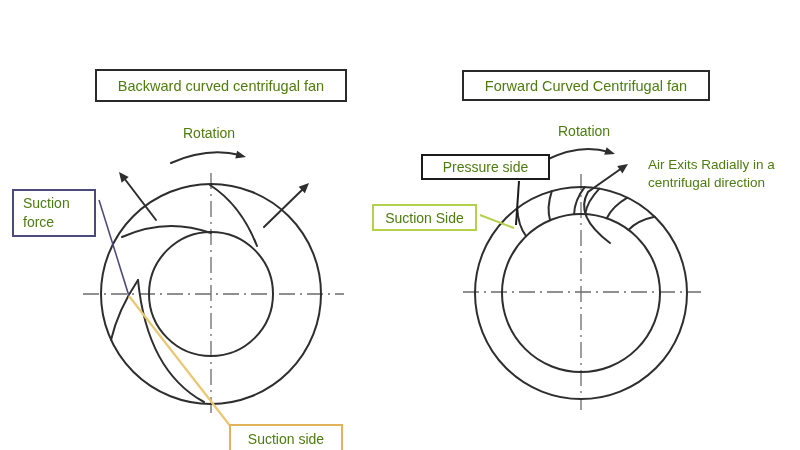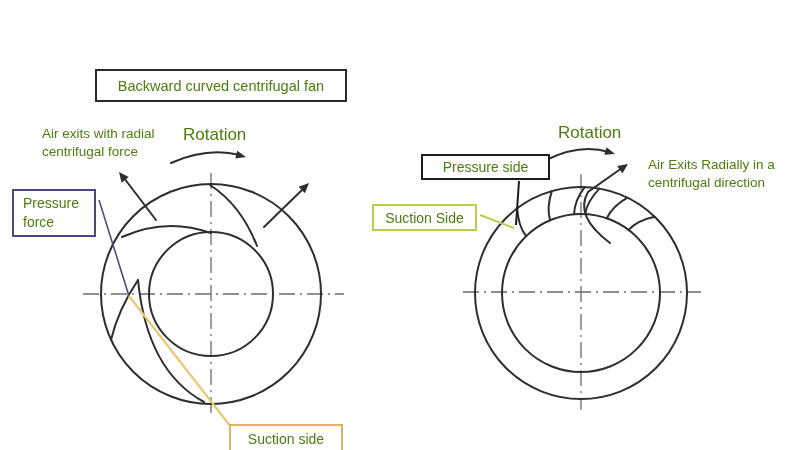--- a/index.html
+++ b/index.html
@@ -11,21 +11,21 @@
   svg.draw{position:absolute;left:0;top:0;}
   .title-box{
     border:2px solid #2a2a2a;background:#ffffff;text-align:center;
     font-size:14.5px;display:flex;align-items:center;justify-content:center;
   }
   .label-box{
     background:#ffffff;font-size:14px;display:flex;align-items:center;justify-content:center;
     box-sizing:border-box;
   }
   .plain-label{font-size:13.5px;line-height:18px;}
-  .rotation-label{font-size:17px;}
+  .rotation-label{font-size:14px;}
   .two-line{flex-direction:column;align-items:flex-start;justify-content:center;
     padding-left:9px;line-height:19px;}
 </style>
 </head>
 <body>
 
 <div class="stage">
 
   <svg class="draw" width="800" height="450" viewBox="0 0 800 450">
 
@@ -73,34 +73,31 @@
     </g>
 
     <line x1="99" y1="156" x2="129" y2="252" stroke-width="1.6" stroke="#4a4a7c"></line>
     <line x1="129" y1="252" x2="231" y2="383" stroke-width="2.2" stroke="#eac873"></line>
     <line x1="519" y1="137" x2="516" y2="181" stroke-width="2" stroke="#1b1b1b"></line>
     <line x1="480" y1="171" x2="514" y2="184" stroke-width="2" stroke="#b4d14b"></line>
   </svg>
 
   <div class="abs title-box" style="left: 95px; top: 25px; width: 248px; height: 29px; border-color: rgb(42, 42, 42);">Backward curved centrifugal fan</div>
 
-  <div class="abs plain-label" style="left:42px;top:81px;">
-    <div>Air exits with radial</div>
-    <div>centrifugal force</div>
-  </div>
 
   <div class="abs rotation-label" style="left:183px;top:81px;">Rotation</div>
 
   <div class="abs label-box two-line" style="left: 12px; top: 145px; width: 84px; height: 48px; border: 2px solid rgb(74, 74, 124);">
-    <div>Pressure</div>
+    <div>Suction</div>
     <div>force</div>
   </div>
 
   <div class="abs label-box" style="left: 229px; top: 380px; width: 114px; height: 29px; border: 2px solid rgb(227, 178, 92);">Suction side</div>
 
+  <div class="abs title-box" style="left: 462px; top: 26px; width: 244px; height: 27px; border-color: rgb(42, 42, 42);">Forward Curved Centrifugal fan</div>
 
   <div class="abs rotation-label" style="left:558px;top:79px;">Rotation</div>
 
   <div class="abs label-box" style="left: 421px; top: 110px; width: 129px; height: 26px; border: 2.5px solid rgb(27, 27, 27);">Pressure side</div>
 
   <div class="abs label-box" style="left: 372px; top: 160px; width: 105px; height: 27px; border: 2px solid rgb(180, 209, 75);">Suction Side</div>
 
   <div class="abs plain-label" style="left:648px;top:112px;width:150px;">
     <div>Air Exits Radially in a</div>
     <div>centrifugal direction</div>

